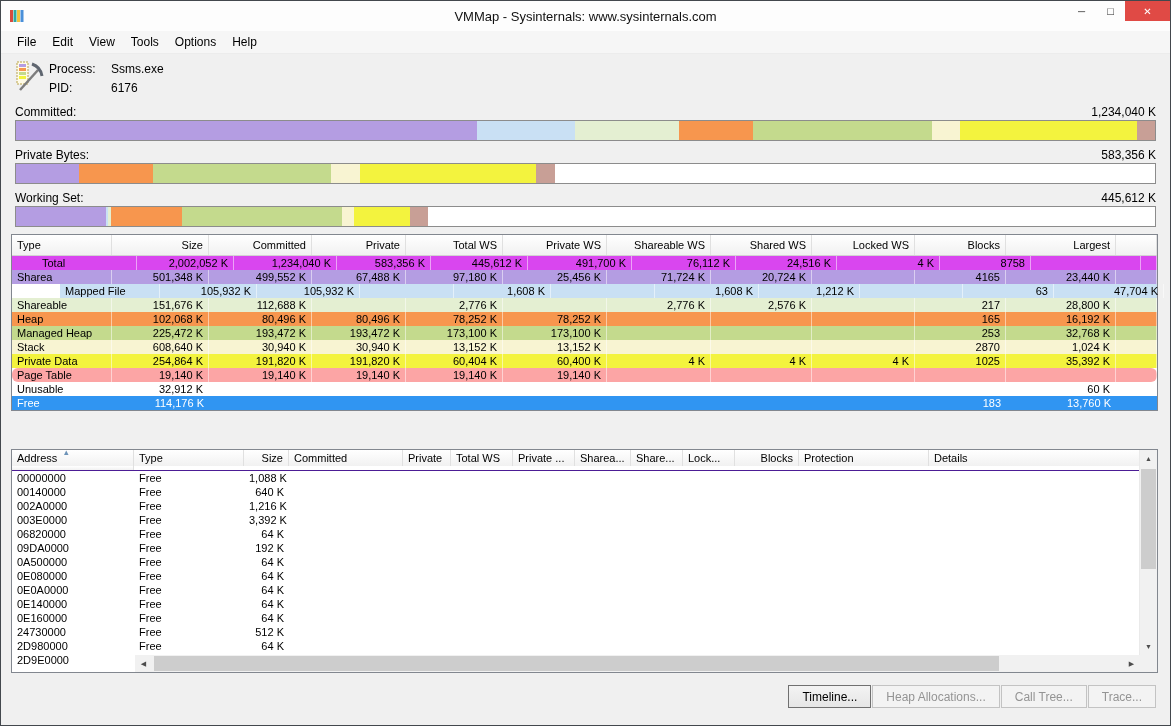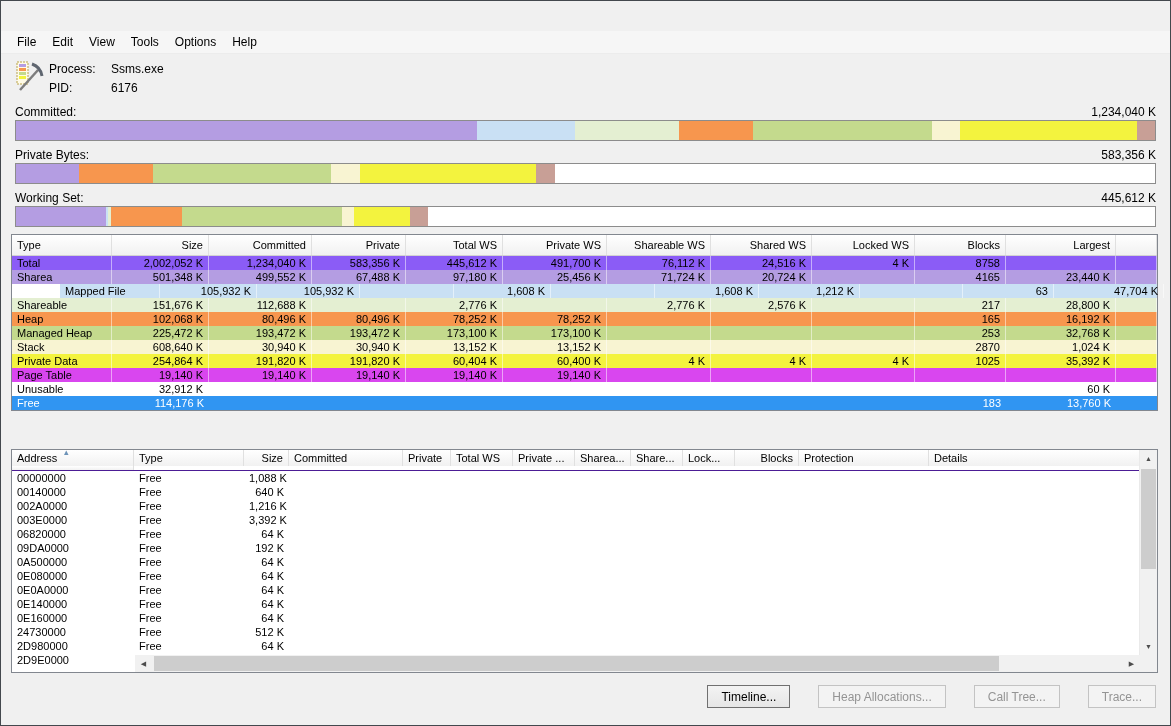--- a/index.html
+++ b/index.html
@@ -57,30 +57,44 @@
   .varrow.down{position:absolute;bottom:0;left:0;right:0;}
   .vthumb{position:absolute;left:1px;right:1px;top:19px;height:100px;background:#cdcdcd;}
   .hscroll{position:absolute;bottom:0;left:123px;right:17px;height:17px;background:#f1f1f1;z-index:5;display:flex;}
   .harrow{width:17px;display:flex;align-items:center;justify-content:center;font-size:7px;color:#4d4d4d;}
   .harrow.left::before{content:"\25C0";}
   .harrow.right::before{content:"\25B6";}
   .htrack{flex:1;position:relative;}
   .hthumb{position:absolute;top:1px;bottom:1px;left:2px;width:87%;background:#cdcdcd;}
   .corner{position:absolute;right:0;bottom:0;width:17px;height:17px;background:#f1f1f1;z-index:6;}
   
-  .footer{position:absolute;right:14px;bottom:17px;display:flex;gap:28px;}
+  .footer{position:absolute;right:14px;bottom:17px;display:flex;gap:1px;}
   .btn{height:23px;padding:0 13px;display:flex;align-items:center;font-size:12px;
     background:linear-gradient(#f3f3f3,#e6e6e6);border:1px solid #707070;box-sizing:border-box;}
   .btn.disabled{color:#949494;border-color:#c3c3c3;background:#f3f3f3;}
 </style>
 </head>
 <body>
 
 <div class="window">
 
+  <div class="titlebar">
+    <svg class="app-icon" width="14" height="14" viewBox="0 0 14 14">
+      <rect x="0" y="1" width="3" height="12" fill="#d84b3e"></rect>
+      <rect x="3.5" y="1" width="3" height="12" fill="#2fa8a0"></rect>
+      <rect x="7" y="1" width="3" height="12" fill="#f2c23e"></rect>
+      <rect x="10.5" y="1" width="3" height="12" fill="#4a90d9"></rect>
+    </svg>
+    <div class="title-text">VMMap - Sysinternals: www.sysinternals.com</div>
+    <div class="win-controls">
+      <div class="wc">─</div>
+      <div class="wc wc-max">□</div>
+      <div class="wc wc-close">✕</div>
+    </div>
+  </div>
 
   <div class="menubar">
       <div class="menu-item">File</div>
       <div class="menu-item">Edit</div>
       <div class="menu-item">View</div>
       <div class="menu-item">Tools</div>
       <div class="menu-item">Options</div>
       <div class="menu-item">Help</div>
     </div>
 
@@ -160,21 +174,21 @@
         <div class="hcell num">Total WS</div>
         <div class="hcell num">Private WS</div>
         <div class="hcell num">Shareable WS</div>
         <div class="hcell num">Shared WS</div>
         <div class="hcell num">Locked WS</div>
         <div class="hcell num">Blocks</div>
         <div class="hcell num">Largest</div>
         <div class="hcell"></div>
       </div>
     <div class="sum-body">
-        <div class="sum-row" style="background: #8b5cf6;">
+        <div class="sum-row" style="background: #d946ef; padding-left: 25px;">
           <div class="cell type">Total</div>
           <div class="cell num">2,002,052 K</div>
           <div class="cell num">1,234,040 K</div>
           <div class="cell num">583,356 K</div>
           <div class="cell num">445,612 K</div>
           <div class="cell num">491,700 K</div>
           <div class="cell num">76,112 K</div>
           <div class="cell num">24,516 K</div>
           <div class="cell num">4 K</div>
           <div class="cell num">8758</div>
@@ -272,21 +286,21 @@
           <div class="cell num">191,820 K</div>
           <div class="cell num">60,404 K</div>
           <div class="cell num">60,400 K</div>
           <div class="cell num">4 K</div>
           <div class="cell num">4 K</div>
           <div class="cell num">4 K</div>
           <div class="cell num">1025</div>
           <div class="cell num">35,392 K</div>
           <div class="cell"></div>
         </div>
-        <div class="sum-row" style="background: #d946ef;">
+        <div class="sum-row" style="background: #fca5a5; border-radius: 6px;">
           <div class="cell type">Page Table</div>
           <div class="cell num">19,140 K</div>
           <div class="cell num">19,140 K</div>
           <div class="cell num">19,140 K</div>
           <div class="cell num">19,140 K</div>
           <div class="cell num">19,140 K</div>
           <div class="cell num"></div>
           <div class="cell num"></div>
           <div class="cell num"></div>
           <div class="cell num"></div>

